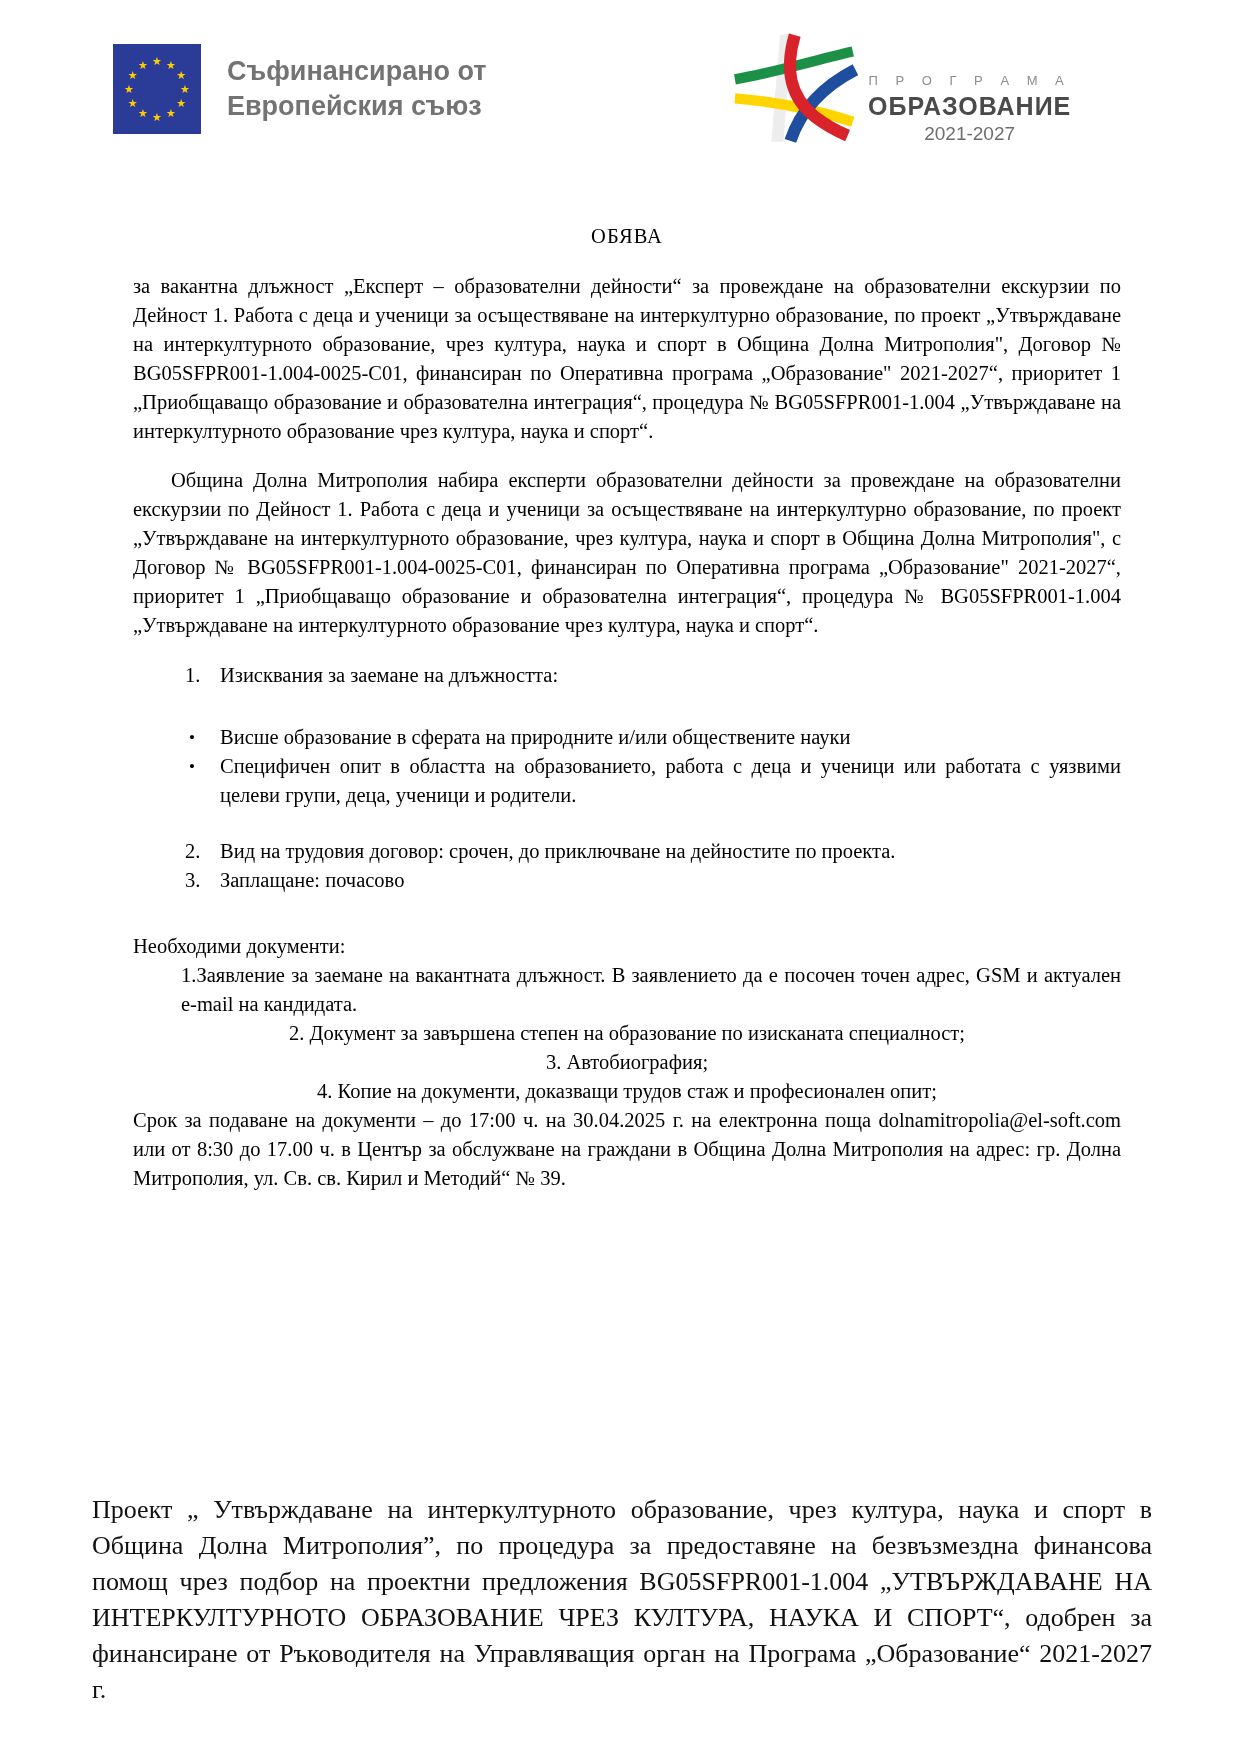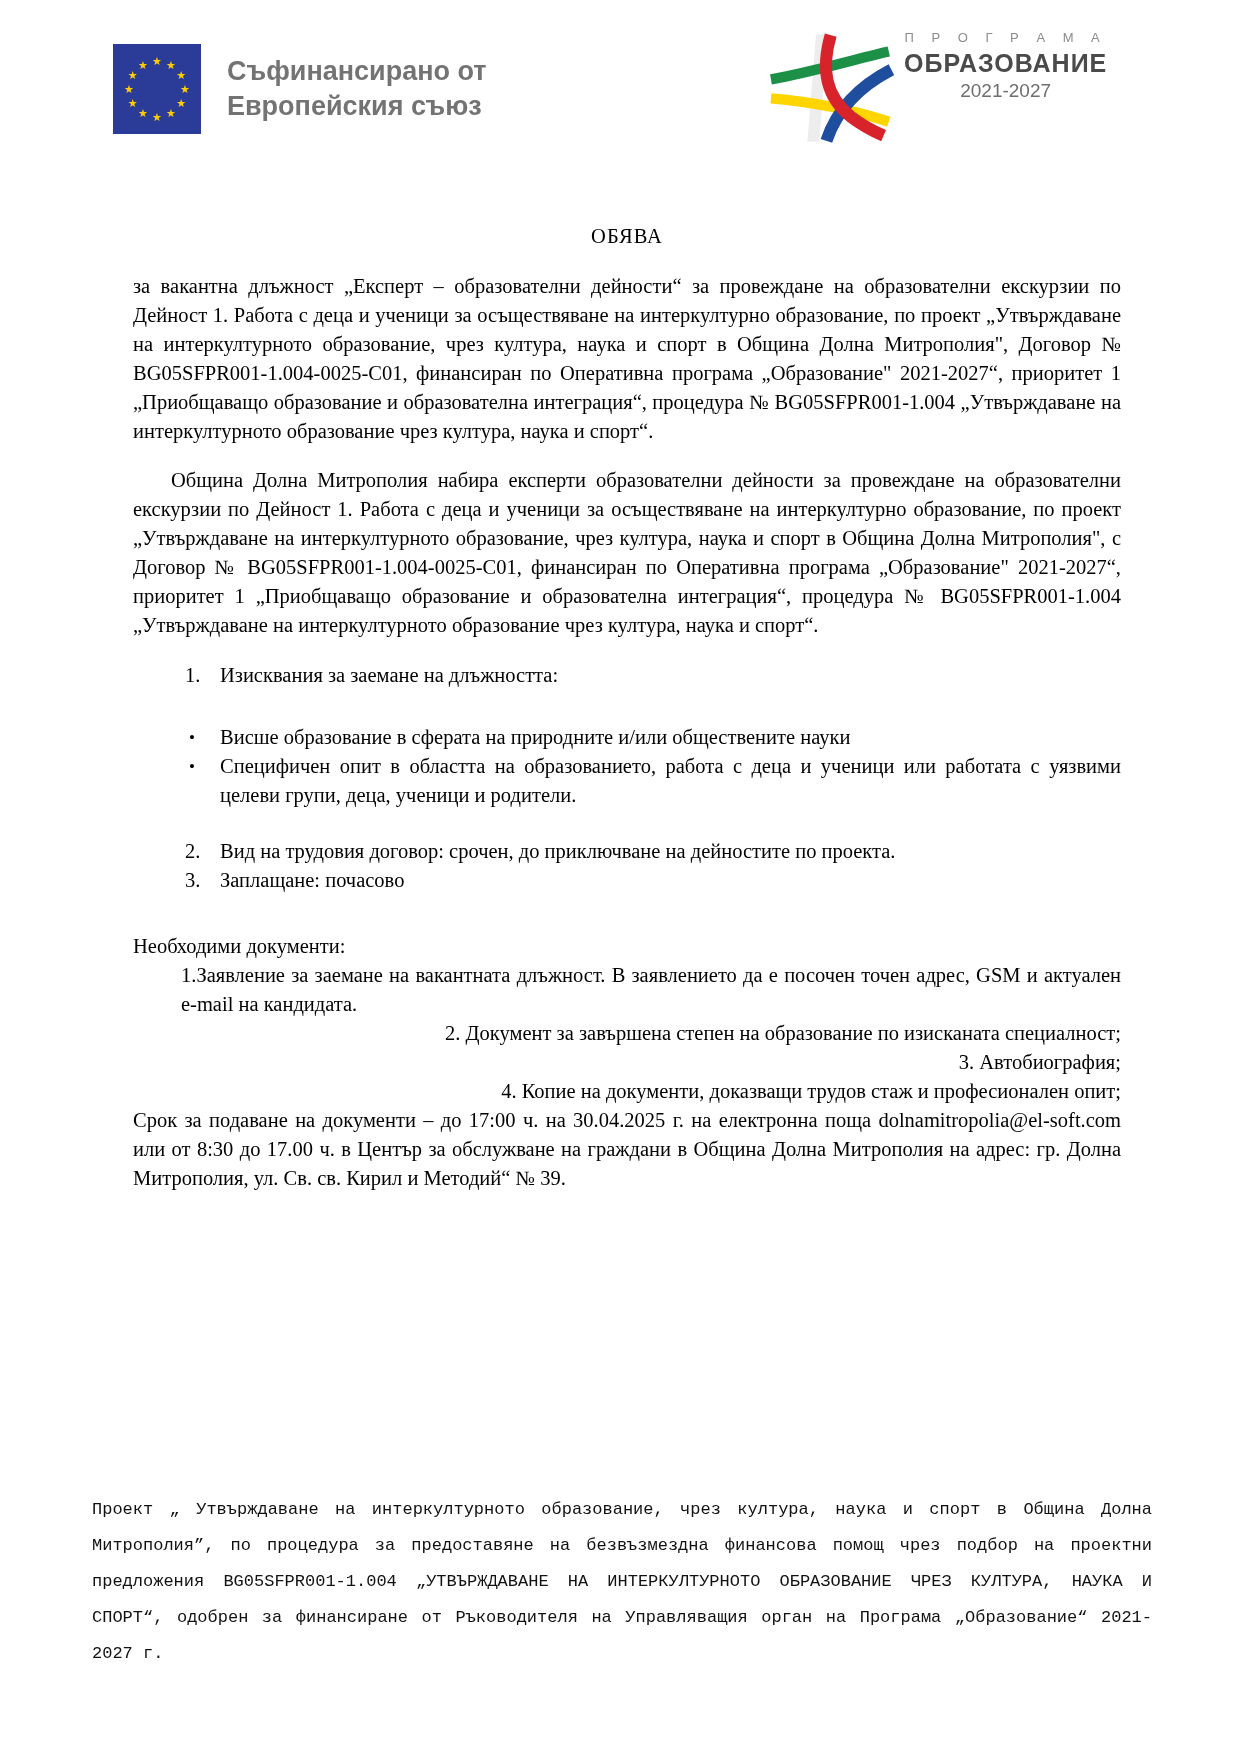--- a/index.html
+++ b/index.html
@@ -15,21 +15,21 @@
   
   .eu-logo{position:absolute;left:113px;top:44px;display:flex;align-items:center;}
   .eu-flag{display:block;}
   .eu-text{
     margin-left:26px;
     font-family:"Liberation Sans", sans-serif;
     font-weight:bold;
     font-size:27px;line-height:35px;
     color:#737373;
   }
-  .program-logo{position:absolute;left:764px;top:30px;display:flex;align-items:flex-start;}
+  .program-logo{position:absolute;left:728px;top:30px;display:flex;align-items:flex-end;}
   .program-ribbons{display:block;}
   .program-text{margin-left:10px;text-align:center;font-family:"Liberation Sans", sans-serif;}
   .program-kicker{font-size:13px;letter-spacing:7px;color:#8c8c8c;margin-bottom:4px;}
   .program-title{font-size:25px;font-weight:bold;color:#4a4a4a;letter-spacing:1px;}
   .program-years{font-size:19px;color:#6e6e6e;margin-top:2px;}
 
   
   .content{
     position:absolute;left:133px;top:190px;width:988px;
     font-size:20.5px;line-height:29px;text-align:justify;
@@ -42,29 +42,29 @@
   .num-item .marker{position:absolute;left:52px;}
   #req-item{margin-bottom:33px;}
   #contract-item{margin-bottom:0;}
   #pay-item{margin-bottom:37px;}
 
   .bullets{margin-bottom:27px;}
   .bullet-item{position:relative;padding-left:87px;text-align:justify;}
   .bullet-item .marker{position:absolute;left:56px;font-size:17px;}
 
   .docs-heading{text-align:left;}
-  .docs-line{text-align:right;}
+  .docs-line{text-align:center;}
   .docs-line.wrap{text-align:justify;margin-left:48px;}
   .deadline{text-align:justify;}
 
   
   .footer{
     position:absolute;left:92px;top:1492px;width:1060px;
-    font-family:Liberation Mono, monospace;
-    font-size:17px;line-height:36px;
+    font-family:Liberation Serif, serif;
+    font-size:26px;line-height:36px;
     text-align:justify;color:#111;
   }
 </style>
 </head>
 <body>
 
 <div class="page">
 
   <div class="eu-logo">
     <svg class="eu-flag" width="88" height="90" viewBox="0 0 88 90" xmlns="http://www.w3.org/2000/svg">

